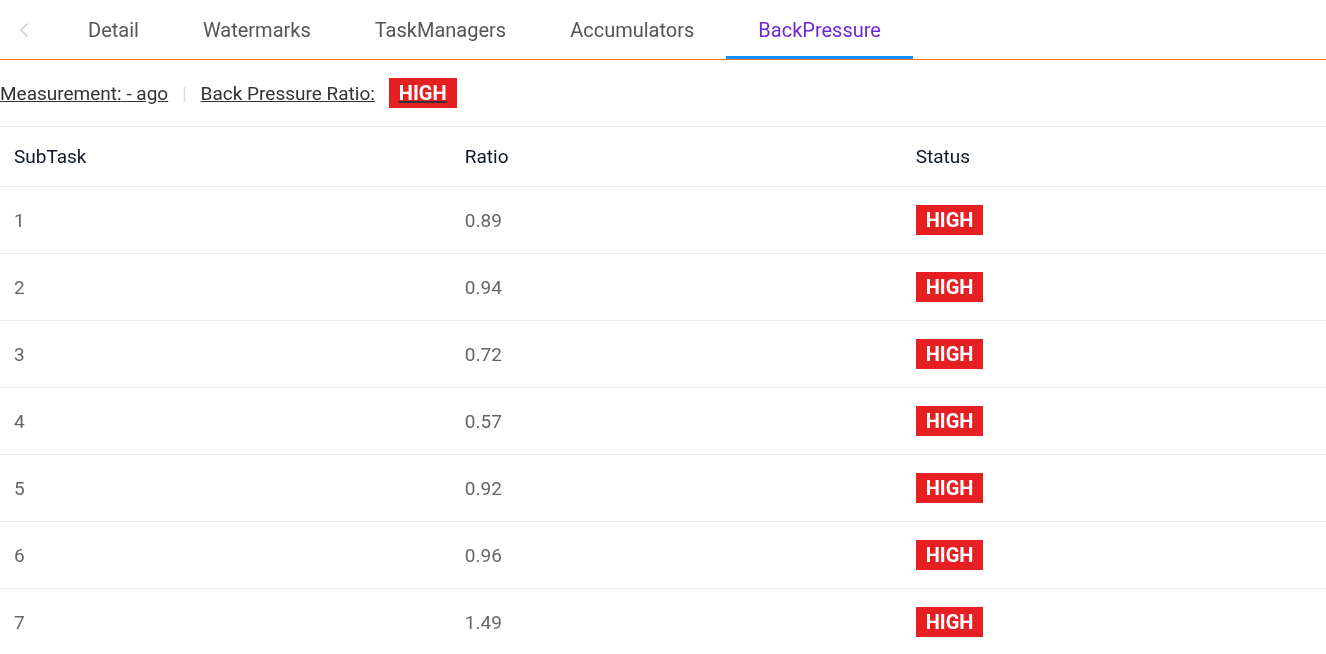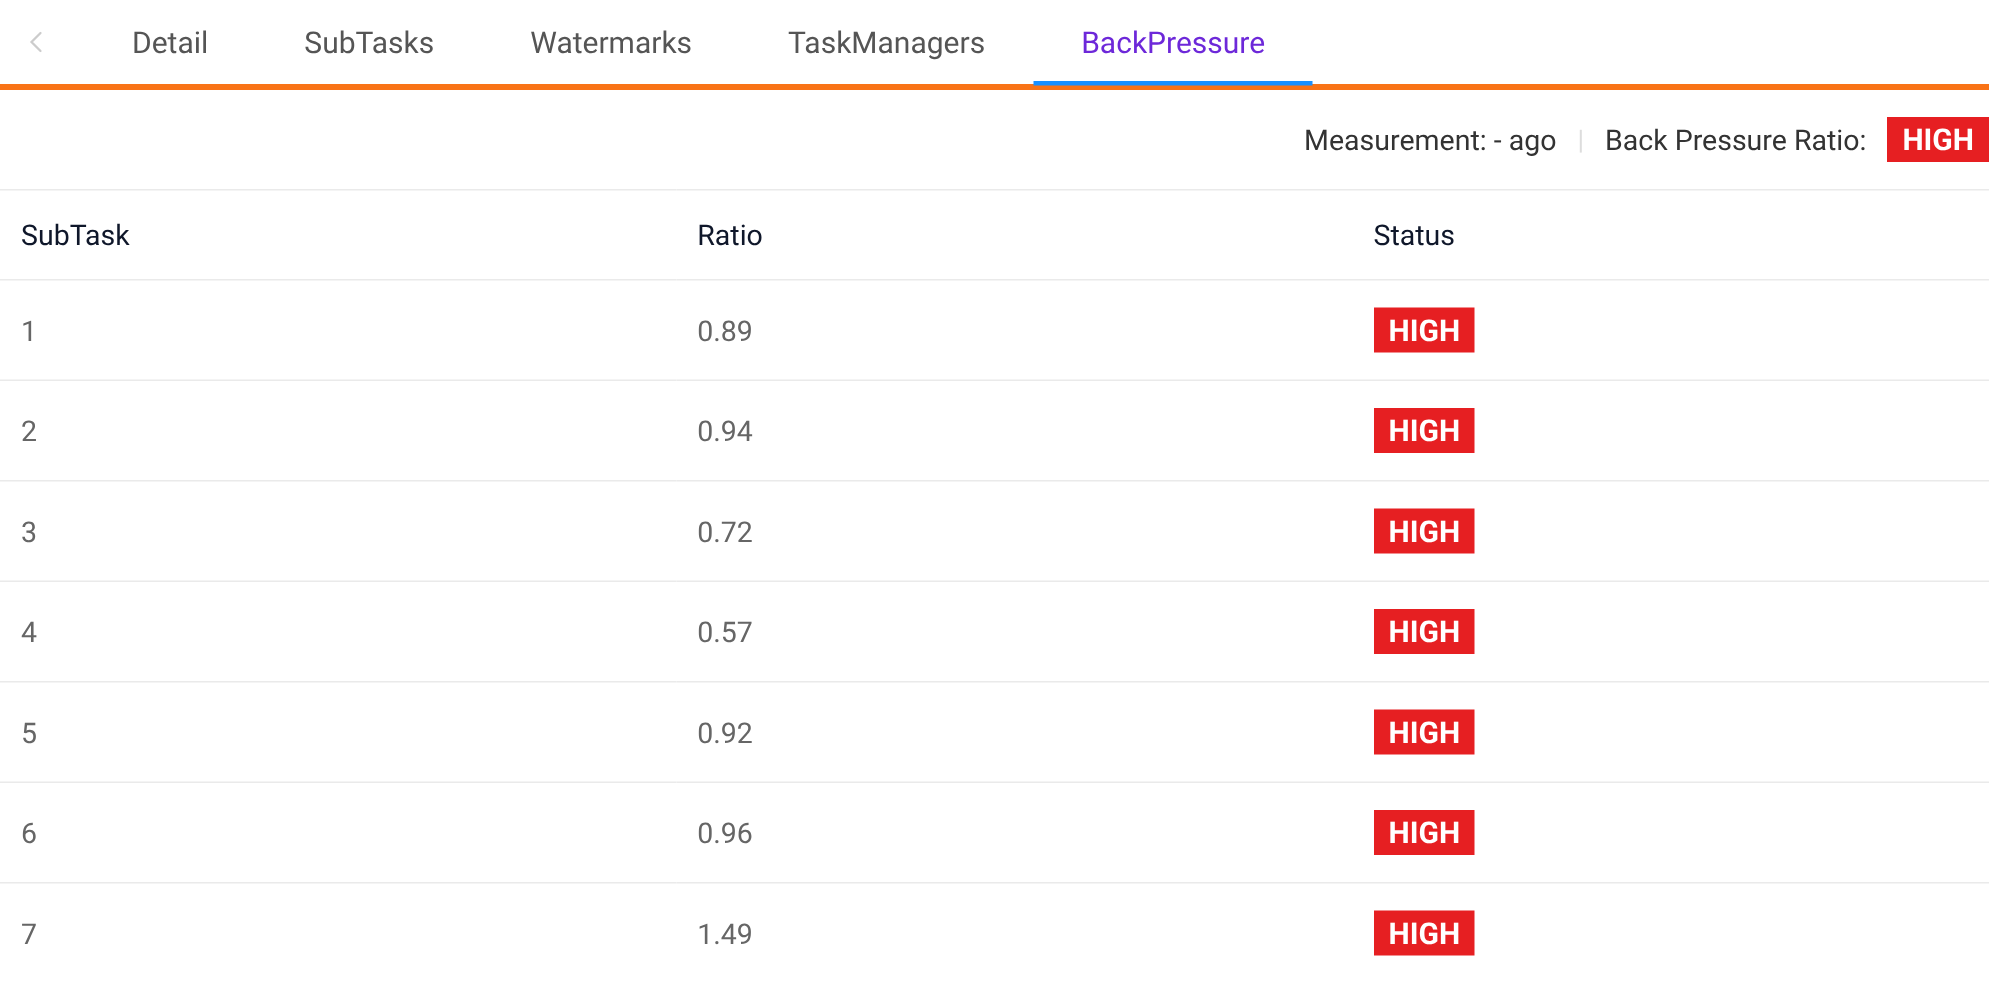--- a/index.html
+++ b/index.html
@@ -6,21 +6,21 @@
     body {
       font-family: -apple-system, BlinkMacSystemFont, "Segoe UI", Roboto, "Helvetica Neue", Arial, sans-serif;
       background: #fff;
       color: #333;
       font-size: 16px;
       width: 1326px;
     }
     .tabs-container {
       display: flex;
       align-items: center;
-      border-bottom: 4px solid #f97316;
+      border-bottom: 1px solid #f97316;
       height: 60px;
       padding: 13px 8px;
     }
     .nav-arrow {
       width: 32px;
       height: 32px;
       display: flex;
       align-items: center;
       justify-content: center;
       color: #bbb;
@@ -43,25 +43,26 @@
       position: relative;
     }
     .tab.active {
       color: #6d28d9;
       border-bottom: 3px solid #1890ff;
     }
     .tab:first-child { padding-left: 48px; }
     .summary-bar {
       display: flex;
       align-items: center;
-      justify-content: flex-end;
+      justify-content: flex-start;
       padding: 18px 0;
       font-size: 19px;
       color: #333;
       gap: 14px;
+      text-decoration: underline;
     }
     .divider {
       color: #ddd;
       font-size: 18px;
     }
     .badge {
       background: #e61f22;
       color: #fff;
       font-weight: 700;
       padding: 3px 10px;
@@ -95,23 +96,23 @@
 <body>
 
 <div class="tabs-container">
   <div class="nav-arrow">
     <svg width="10" height="14" viewBox="0 0 10 14">
       <path d="M8 1 L2 7 L8 13" stroke="#ccc" stroke-width="1.5" fill="none" stroke-linecap="round"></path>
     </svg>
   </div>
   <div class="tabs" id="tabs-list">
       <div class="tab">Detail</div>
-      <div class="tab">SubTasks</div>
       <div class="tab">Watermarks</div>
       <div class="tab">TaskManagers</div>
+      <div class="tab">Accumulators</div>
       <div class="tab active">BackPressure</div>
     </div>
 </div>
 
 <div class="summary-bar">
   <span>
     <span>Measurement:</span>
     <span>- ago</span>
   </span>
   <span class="divider">|</span>

